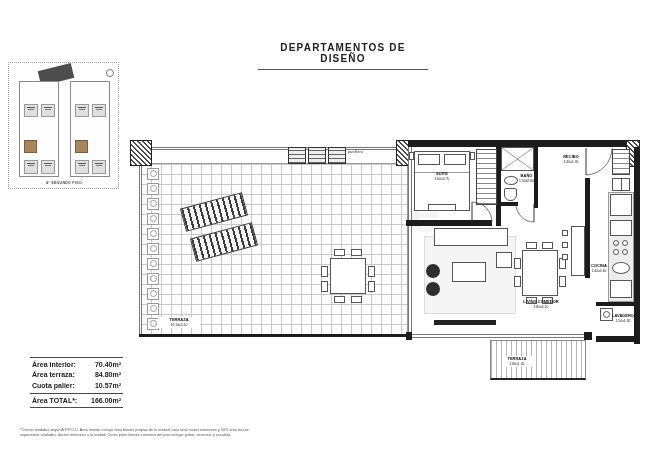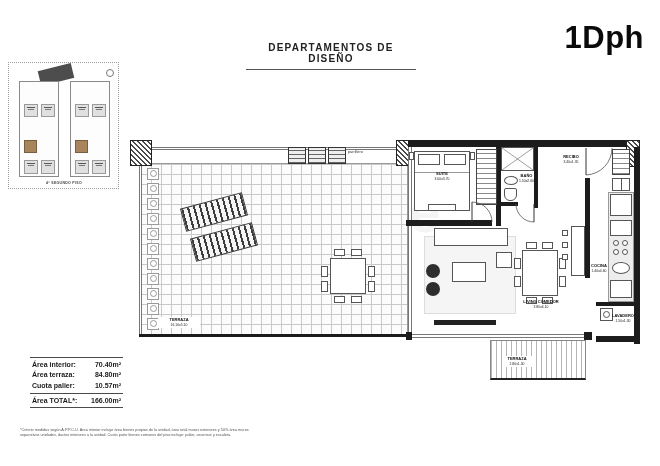--- a/index.html
+++ b/index.html
@@ -1,20 +1,20 @@
 <!DOCTYPE html>
 <html><head>
 <meta charset="utf-8">
 <style>
   html,body{margin:0;padding:0;background:#e8e8e8;}
   .canvas{position:relative;width:660px;height:466px;background:#ffffff;overflow:hidden;
           font-family:"Liberation Sans", sans-serif;color:#111;}
   .abs{position:absolute;box-sizing:border-box;}
   
-  .title{left:246px;top:42px;width:170px;text-align:center;font-size:10px;font-weight:bold;
+  .title{left:258px;top:42px;width:170px;text-align:center;font-size:10px;font-weight:bold;
          letter-spacing:1.2px;color:#222;border-bottom:1px solid #555;padding-bottom:5px;}
   .unit{right:16px;top:20px;font-size:31px;font-weight:bold;color:#0a0a0a;letter-spacing:0.5px;}
   
   .wm{left:225px;top:178px;font-size:58px;font-weight:bold;color:rgba(50,50,50,0.055);
       letter-spacing:7px;}
   
   .keyplan{left:8px;top:62px;width:111px;height:127px;border:1px dotted #9a9a9a;}
   .kbuild{border:1px solid #8a8a8a;background:#fdfdfd;}
   .kbox{background:#e0e0e0;border:1px solid #9a9a9a;}
   .kbox .t{height:1px;background:#555;margin:2px 2px 1px 2px;}
@@ -58,21 +58,20 @@
   .atotal{border-top:1px solid #4a4a4a;border-bottom:1px solid #4a4a4a;margin-top:3px;padding:3px 2px;}
   
   .foot{left:20px;top:428px;width:246px;font-size:3.8px;line-height:1.35;color:#555;}
 </style>
 </head>
 <body>
 
 <div class="canvas">
 
   <div class="abs title">DEPARTAMENTOS DE DISEÑO</div>
-  <div class="abs unit">1Dph</div>
 
   <div class="abs wm">meikle</div>
 
   <div class="abs keyplan">
     <div class="abs kbar" style="left:30px;top:4px;width:34px;height:15px;"></div>
     <div class="abs kn" style="left:97px;top:6px;width:8px;height:8px;"></div>
 
     <div class="abs kbuild" style="left:10px;top:18px;width:40px;height:96px;">
       <div class="abs kbox" style="left:4px;top:22px;width:14px;height:13px;">
           <div class="t"></div>

